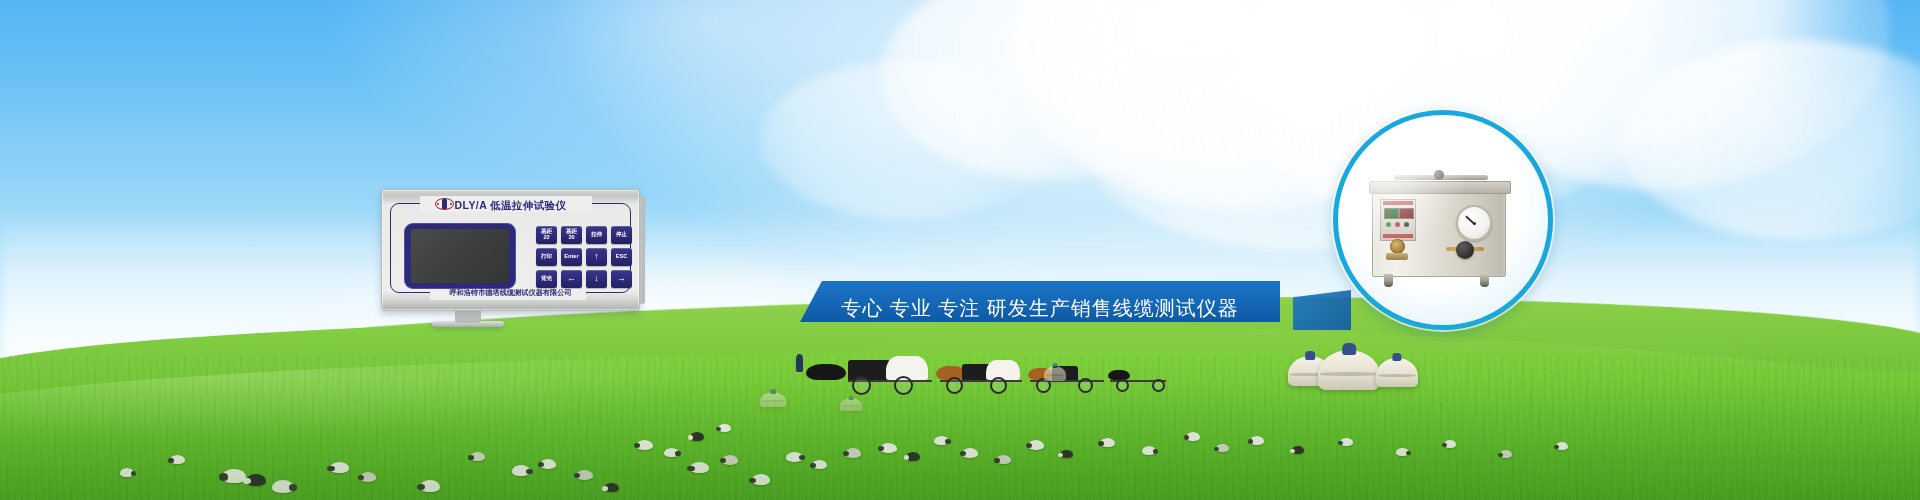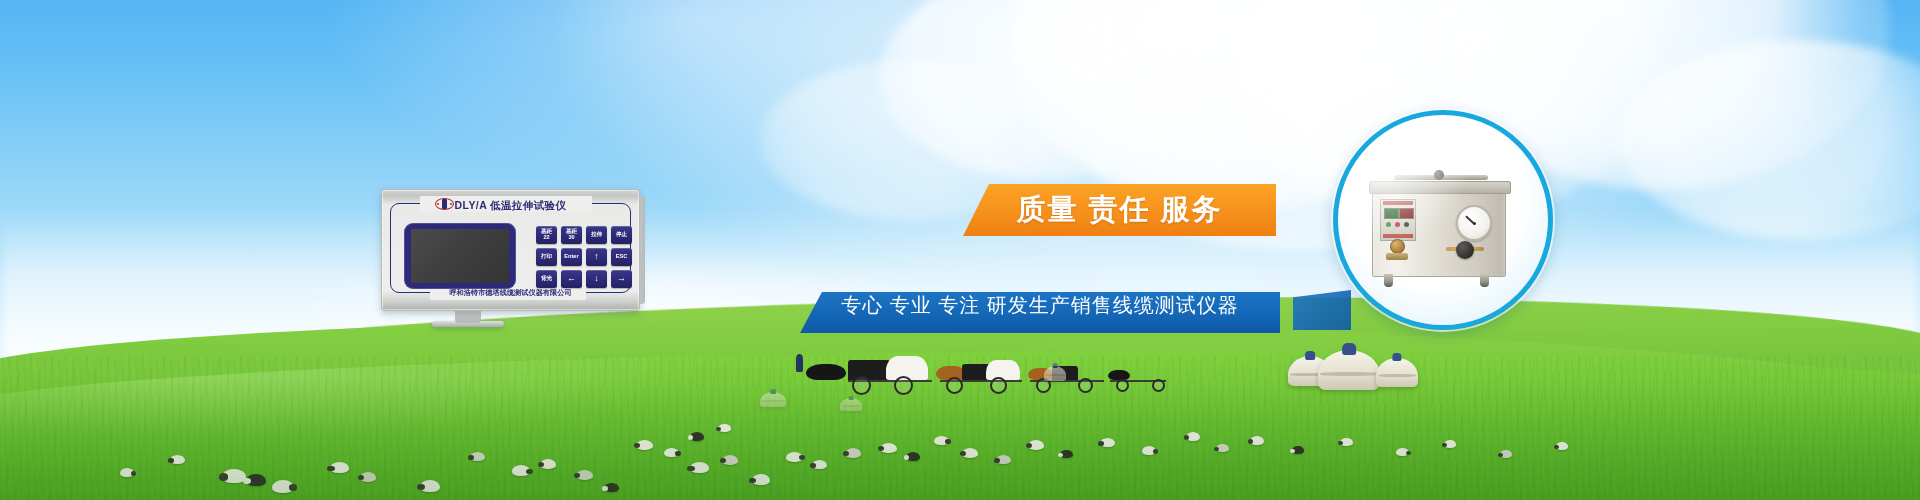--- a/index.html
+++ b/index.html
@@ -350,26 +350,26 @@
   .banner-orange-text {
     color: #ffffff;
     font-size: 29px;
     font-weight: bold;
     letter-spacing: 2px;
     white-space: nowrap;
     text-shadow: 0 1px 2px rgba(150,70,0,0.35);
   }
   .banner-blue {
     position: absolute;
-    left: 800px; top: 292px;
+    left: 800px; top: 281px;
     width: 480px; height: 41px;
     background: linear-gradient(to bottom, #1d74c4 0%, #1568b8 50%, #0d5aa5 100%);
     clip-path: polygon(22px 0, 100% 0, 100% 100%, 0 100%);
     display: flex;
-    align-items: flex-start;
+    align-items: flex-end;
     justify-content: center;
     z-index: 6;
   }
   .banner-blue-text {
     color: #ffffff;
     font-size: 20px;
     letter-spacing: 1px;
     white-space: nowrap;
   }
   
@@ -710,23 +710,20 @@
     </div>
 
     <div class="device-footer">呼和浩特市德塔线缆测试仪器有限公司</div>
   </div>
 
   <div class="banner-blue">
     <span class="banner-blue-text">专心   专业   专注   研发生产销售线缆测试仪器</span>
   </div>
   <div class="left-wedge"></div>
 
-  <div class="banner-orange">
-    <span class="banner-orange-text">质量  责任  服务</span>
-  </div>
   <div class="banner-fold"></div>
 
   <div class="badge">
     <div class="machine">
       <div class="machine-body"></div>
       <div class="machine-top"></div>
       <div class="machine-handlebar"></div>
       <div class="machine-knob-top"></div>
 
       <div class="ctrl-panel">

